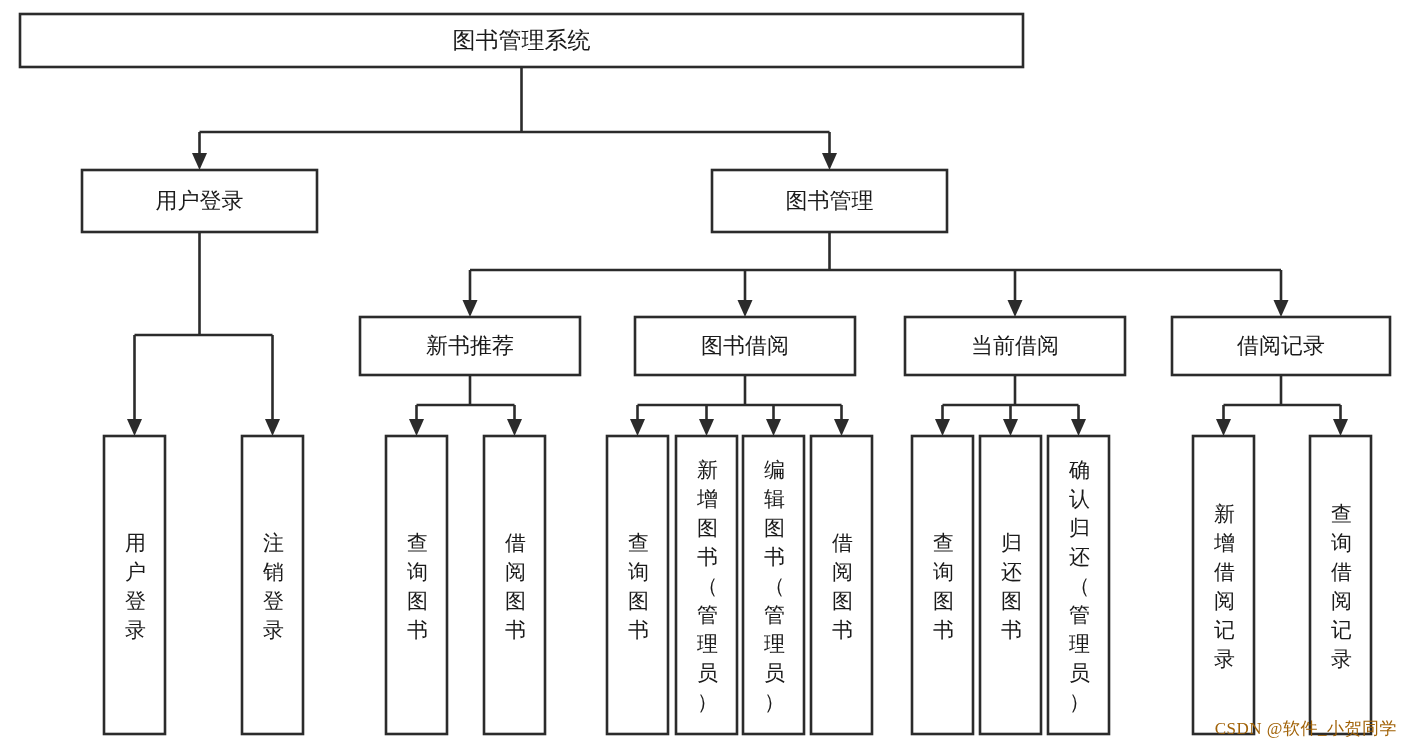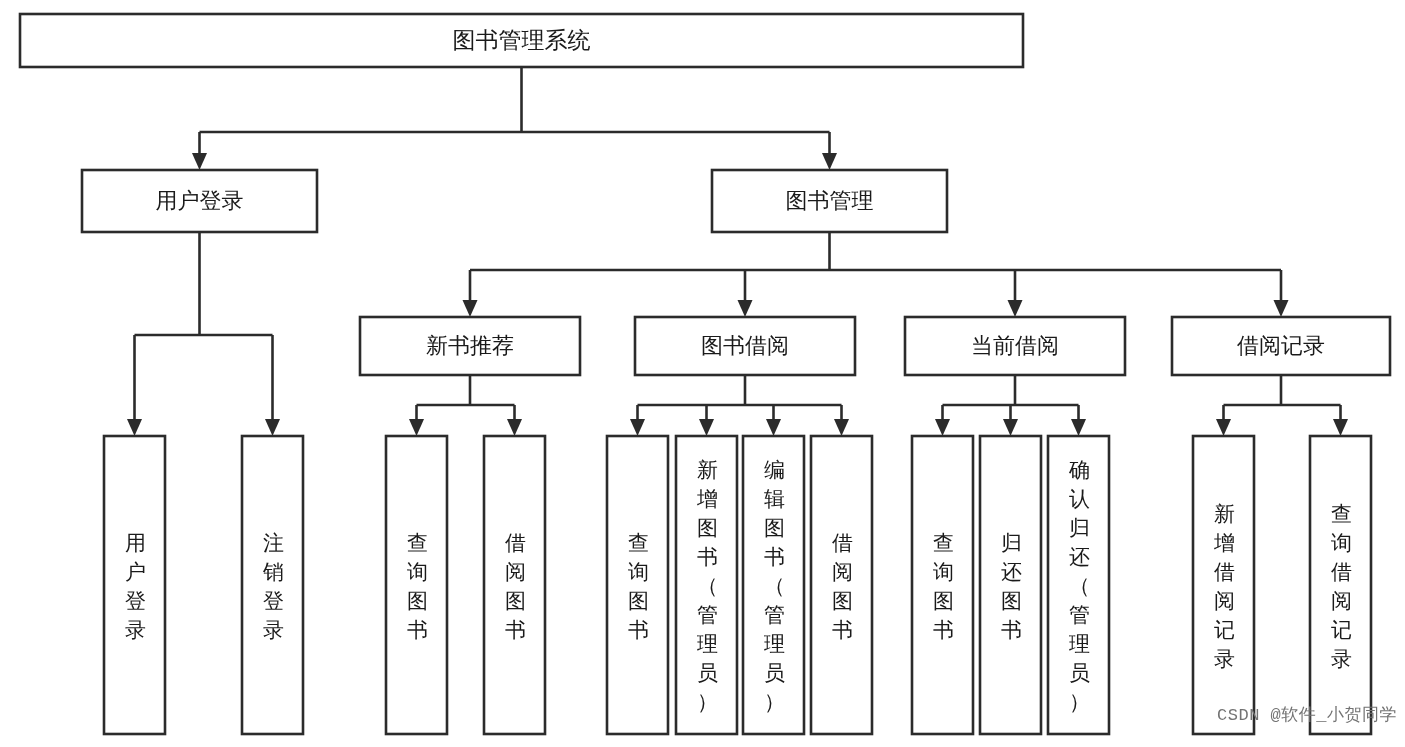--- a/index.html
+++ b/index.html
@@ -48,24 +48,24 @@
     stroke-linecap: butt;
     stroke-linejoin: miter;
   }
   .arrow-head {
     fill: #2b2b2b;
     stroke: none;
   }
   .watermark {
     position: absolute;
     right: 8px;
-    bottom: 21px;
-    font-family: Liberation Mono, monospace;
+    bottom: 7px;
+    font-family: Liberation Serif, serif;
     font-size: 17px;
-    color: #737373;
+    color: #a16207;
     letter-spacing: 0.5px;
     white-space: nowrap;
     user-select: none;
   }
 </style>
 </head>
 <body>
 
 <svg id="diagram" viewBox="0 0 1405 747" xmlns="http://www.w3.org/2000/svg">
   <g id="links">

